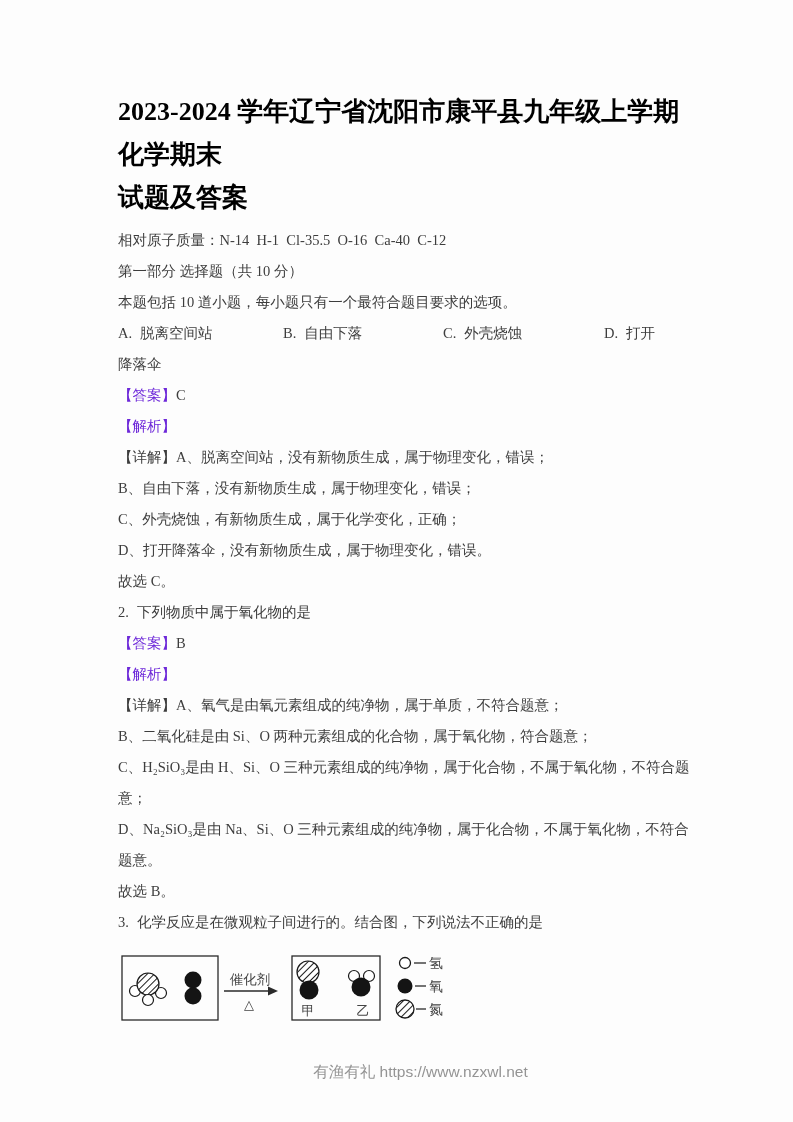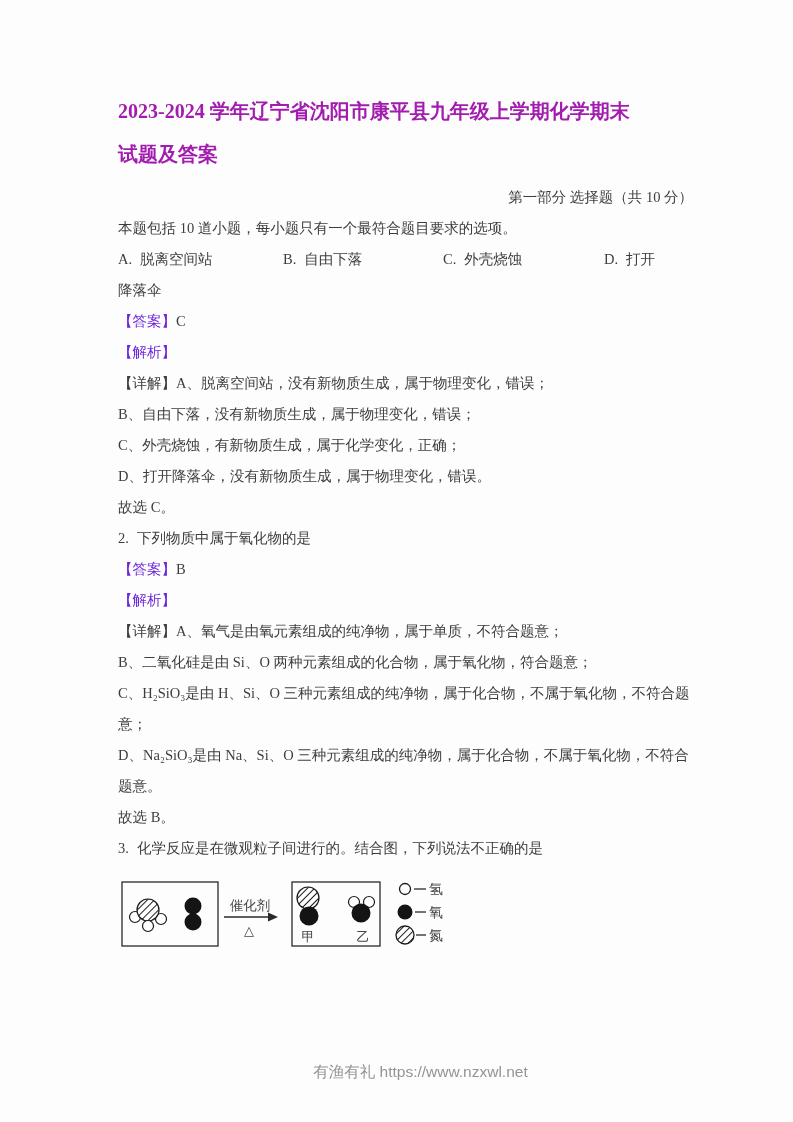--- a/index.html
+++ b/index.html
@@ -12,33 +12,33 @@
     color: #3d3d3d;
     overflow: hidden;
   }
   .content {
     position: absolute;
     left: 118px;
     top: 90px;
     width: 575px;
   }
   .title {
-    font-size: 20px;
+    font-size: 26px;
     font-weight: bold;
-    color: #a21caf;
+    color: #000000;
     margin-bottom: 6px;
   }
   .title div { line-height: 43px; }
   .content p {
     margin: 0;
     font-size: 14.5px;
     line-height: 31px;
   }
   .pre { white-space: pre-wrap; }
-  .center { text-align: right; }
+  .center { text-align: left; }
   .tag { color: #6d28d9; }
   .options { width: 575px; }
   .options-narrow { width: 550px; }
   .opt { display: inline-block; vertical-align: top; }
   .col1 { width: 165px; }
   .col2 { width: 160px; }
   .col3 { width: 161px; }
   .olabel { margin-right: 8px; }
   .diagram-wrap { margin-top: 8px; }
   .diagram-wrap svg { display: block; }
@@ -63,20 +63,21 @@
 <body>
 
 <div class="page">
   <div class="content">
 
     <div class="title">
       <div>2023-2024 学年辽宁省沈阳市康平县九年级上学期化学期末</div>
       <div>试题及答案</div>
     </div>
 
+    <p class="pre">相对原子质量：N-14  H-1  Cl-35.5  O-16  Ca-40  C-12</p>
     <p class="center">第一部分 选择题（共 10 分）</p>
     <p>本题包括 10 道小题，每小题只有一个最符合题目要求的选项。</p>
 
     <p class="options options-narrow"><span class="opt col1"><span class="olabel">A.</span><span>脱离空间站</span></span><span class="opt col2"><span class="olabel">B.</span><span>自由下落</span></span><span class="opt col3"><span class="olabel">C.</span><span>外壳烧蚀</span></span><span><span class="olabel">D.</span><span>打开降落伞</span></span></p>
     <p><span class="tag">【答案】</span><span>C</span></p>
     <p><span class="tag">【解析】</span></p>
     <p><span>【详解】</span><span>A、脱离空间站，没有新物质生成，属于物理变化，错误；</span></p>
     <p>B、自由下落，没有新物质生成，属于物理变化，错误；</p>
     <p>C、外壳烧蚀，有新物质生成，属于化学变化，正确；</p>
     <p>D、打开降落伞，没有新物质生成，属于物理变化，错误。</p>

